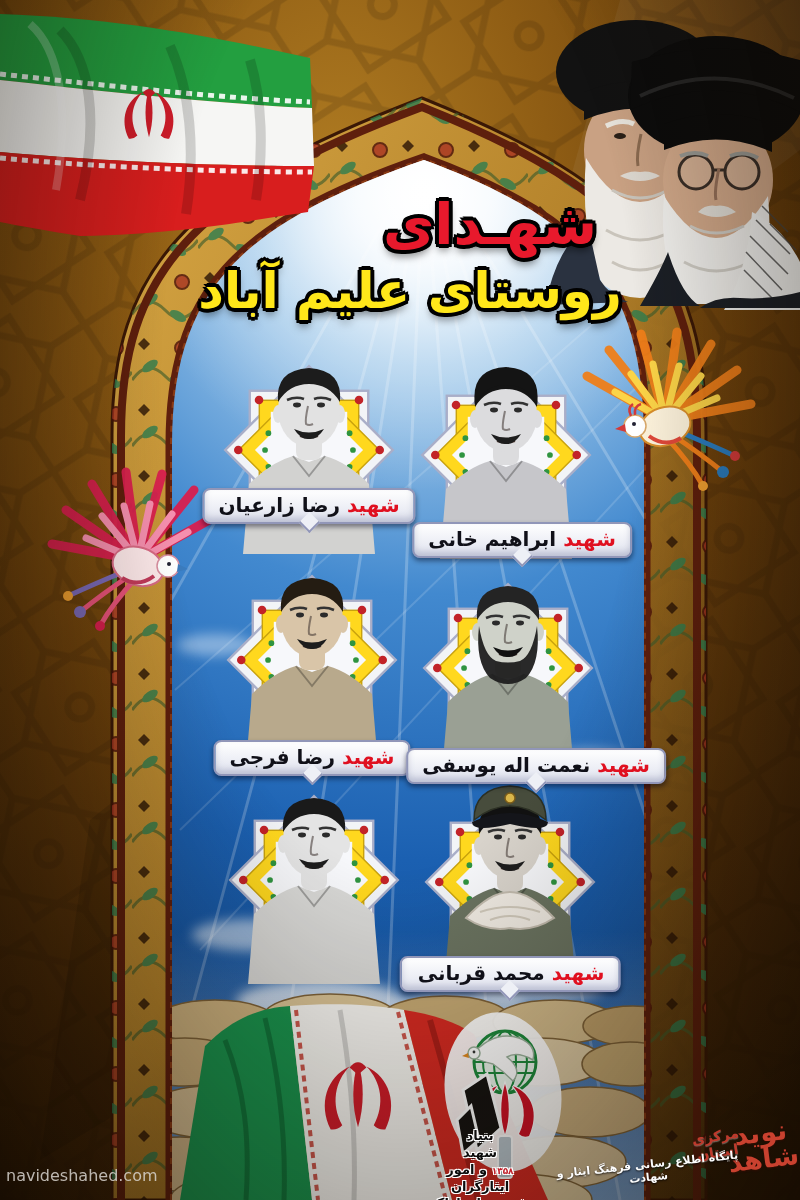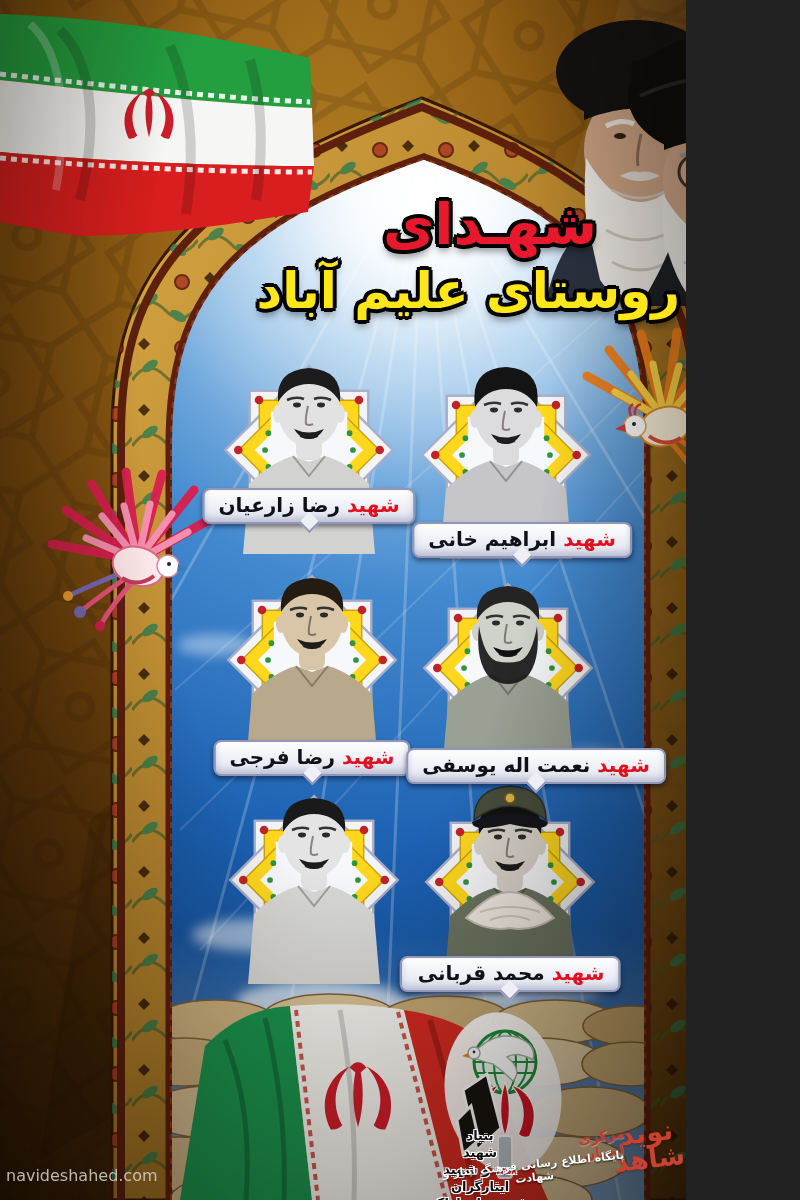--- a/index.html
+++ b/index.html
@@ -1,27 +1,27 @@
 <!DOCTYPE html>
 <html><head>
 <meta charset="utf-8">
 <style>
   html,body{margin:0;padding:0;background:#222;}
-  .poster{position:relative;width:686px;height:1200px;overflow:hidden;
+  .poster{position:relative;width:800px;height:1200px;overflow:hidden;
     font-family:"DejaVu Sans",sans-serif;background:#5a3a0c;}
   .poster svg{position:absolute;left:0;top:0;}
   .vignette{position:absolute;inset:0;pointer-events:none;
     background:radial-gradient(ellipse at 50% 32%, rgba(0,0,0,0) 42%, rgba(15,8,0,.45) 88%, rgba(10,5,0,.6) 100%);}
   .txt{position:absolute;direction:rtl;text-align:center;font-weight:bold;white-space:nowrap;}
   .title1{left:290px;top:192px;width:400px;font-size:56px;color:#e8192c;
     text-shadow:-3px -3px 0 #000,3px -3px 0 #000,-3px 3px 0 #000,3px 3px 0 #000,
     -4px 0 0 #000,4px 0 0 #000,0 -4px 0 #000,0 4px 0 #000,0 6px 8px rgba(0,0,0,.55);}
   .title2{left:140px;top:262px;width:540px;font-size:50px;color:#ffe71a;
     text-shadow:-3px -3px 0 #000,3px -3px 0 #000,-3px 3px 0 #000,3px 3px 0 #000,
-    -4px 0 0 #000,4px 0 0 #000,0 -4px 0 #000,0 4px 0 #000,0 6px 8px rgba(0,0,0,.55);text-align:right;}
+    -4px 0 0 #000,4px 0 0 #000,0 -4px 0 #000,0 4px 0 #000,0 6px 8px rgba(0,0,0,.55);}
   .pill{position:absolute;transform:translateX(-50%);direction:rtl;white-space:nowrap;
     background:linear-gradient(#ffffff,#dfe2ee);border:2px solid #9196b8;border-radius:8px;
     padding:3px 14px 5px 14px;font-size:20px;font-weight:bold;color:#101018;
     box-shadow:0 3px 5px rgba(0,0,20,.45), inset 0 -4px 6px rgba(120,125,160,.35);}
   .pill .pre{color:#e01020;margin-left:7px;}
   .pill::after{content:"";position:absolute;left:50%;bottom:-8px;width:13px;height:13px;
     transform:translateX(-50%) rotate(45deg);background:#eef0f6;border:2px solid #9196b8;
     border-top:none;border-left:none;}
   .fnd{position:absolute;left:418px;top:1128px;width:124px;direction:rtl;text-align:center;
     font-size:13px;line-height:1.3;font-weight:bold;color:#0d0d0d;
@@ -459,21 +459,21 @@
 <div class="pill" style="left:508px;top:748px;margin-left:28px;">
   <span class="pre">شهید</span><span>نعمت اله یوسفی</span>
 </div>
 <div class="pill" style="left:510px;top:956px;padding-left:16px;">
   <span class="pre">شهید</span><span>محمد قربانی</span>
 </div>
 
 <div class="fnd">
   <div>بنیاد</div>
   <div>شهید</div>
-  <div><span class="yr">۱۳۵۸</span> <span>و شهید ایثارگران</span></div>
+  <div><span class="yr">۱۳۵۸</span> <span>و امور ایثارگران</span></div>
   <div>شهرستان اراک</div>
 </div>
 
 <div class="txt wm" style="direction:ltr;text-align:right;">navideshahed.com</div>
 <div class="brand">نوید شاهد</div>
 <div class="region">
   <div>مرکزی</div>
   <div>استان</div>
 </div>
 <div class="tagline">پایگاه اطلاع رسانی فرهنگ ایثار و شهادت</div>

